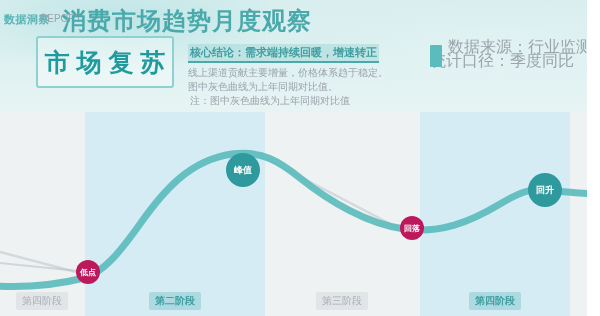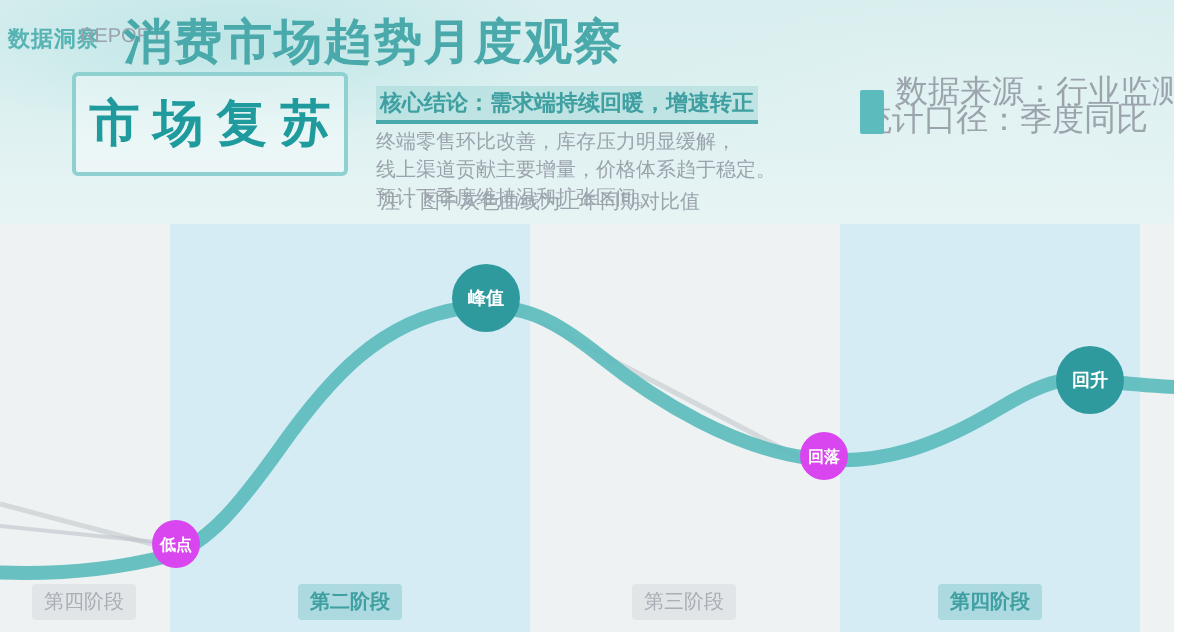--- a/index.html
+++ b/index.html
@@ -199,21 +199,21 @@
   .marker.peak {
     width: 34px;
     height: 34px;
     background: #2f9a9d;
     margin-left: -17px;
     margin-top: -17px;
   }
   .marker.trough {
     width: 24px;
     height: 24px;
-    background: #d946ef;
+    background: #be185d;
     margin-left: -12px;
     margin-top: -12px;
     font-size: 8px;
   }
 
   
   .xlabel {
     position: absolute;
     bottom: 6px;
     transform: translateX(-50%);
@@ -250,23 +250,22 @@
 
     <div class="title-box">
       <span class="title-glyph">市</span>
       <span class="title-glyph">场</span>
       <span class="title-glyph">复</span>
       <span class="title-glyph">苏</span>
     </div>
 
     <div class="body-block">
       <div class="body-lead">核心结论：需求端持续回暖，增速转正</div>
-      <div class="body-line">终端零售环比改善，库存压力明显缓解，</div>
       <div class="body-line">线上渠道贡献主要增量，价格体系趋于稳定。</div>
-      <div class="body-line">预计下季度维持温和扩张区间。</div>
+      <div class="body-line">图中灰色曲线为上年同期对比值。</div>
     </div>
 
     <div class="note-block">
       <div class="note-swatch"></div>
       <div class="note-line">数据来源：行业监测</div>
       <div class="note-line wide">统计口径：季度同比</div>
     </div>
 
     <div class="header-footnote">注：图中灰色曲线为上年同期对比值</div>
   </div>
@@ -290,21 +289,21 @@
                C 104 160, 120 140, 140 112
                C 164 78, 190 48, 232 42
                C 262 38, 280 50, 300 66
                C 330 90, 368 112, 404 117
                C 440 122, 470 110, 500 92
                C 520 80, 532 76, 546 78
                C 566 80, 584 82, 606 82" fill="none" stroke="#5cbcbd" stroke-width="7" stroke-linecap="round" stroke-linejoin="round" opacity="0.92"></path>
     </svg>
 
     <div class="marker trough" style="left:88px; top:160px;">低点</div>
-    <div class="marker peak" style="left:243px; top:37px;">峰值</div>
+    <div class="marker peak" style="left:243px; top:58px;">峰值</div>
     <div class="marker trough" style="left:412px; top:116px;">回落</div>
     <div class="marker peak" style="left:545px; top:78px;">回升</div>
 
     <div class="xlabel muted" style="left:42px;">第四阶段</div>
     <div class="xlabel accent" style="left:175px;">第二阶段</div>
     <div class="xlabel accent" style="left:495px;">第四阶段</div>
     <div class="xlabel muted" style="left:342px;">第三阶段</div>
   </div>
 
 </div>

